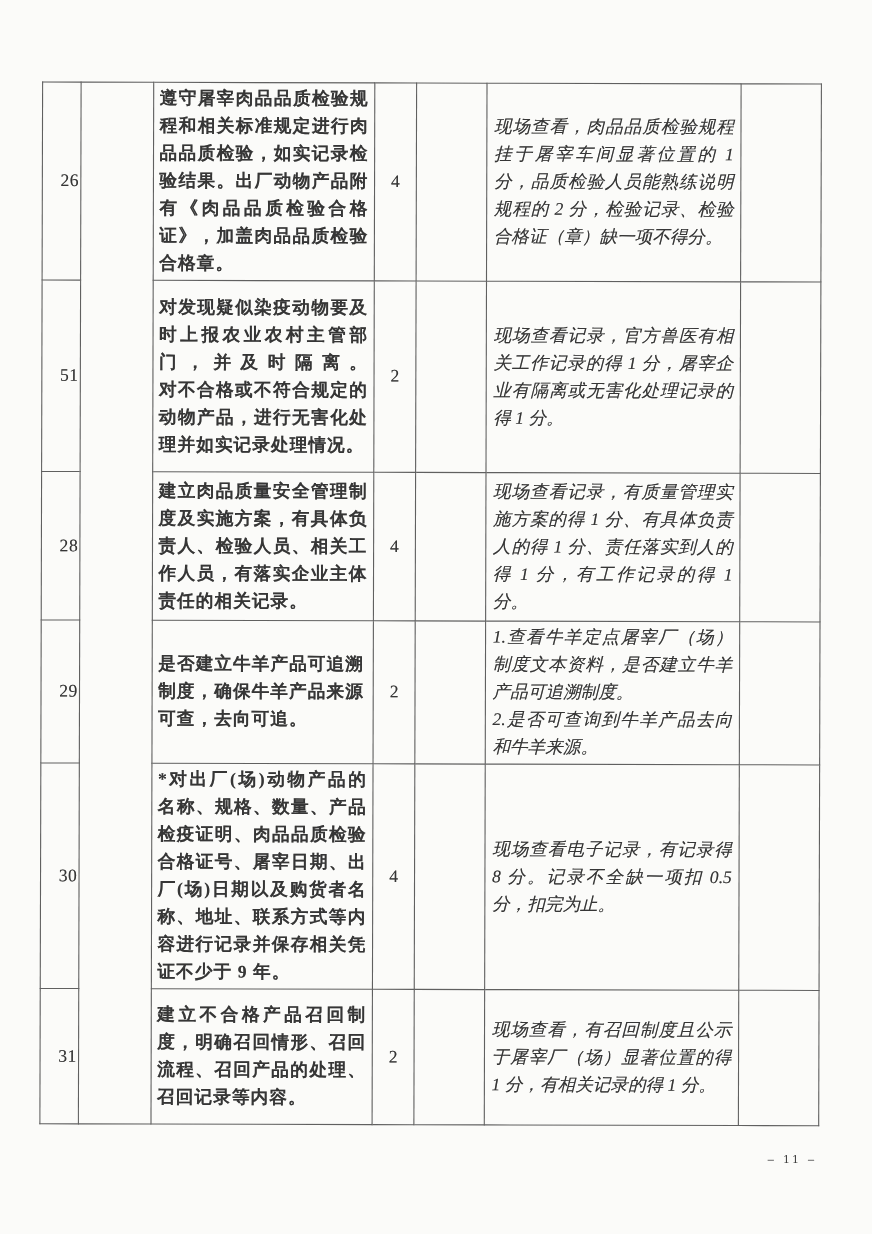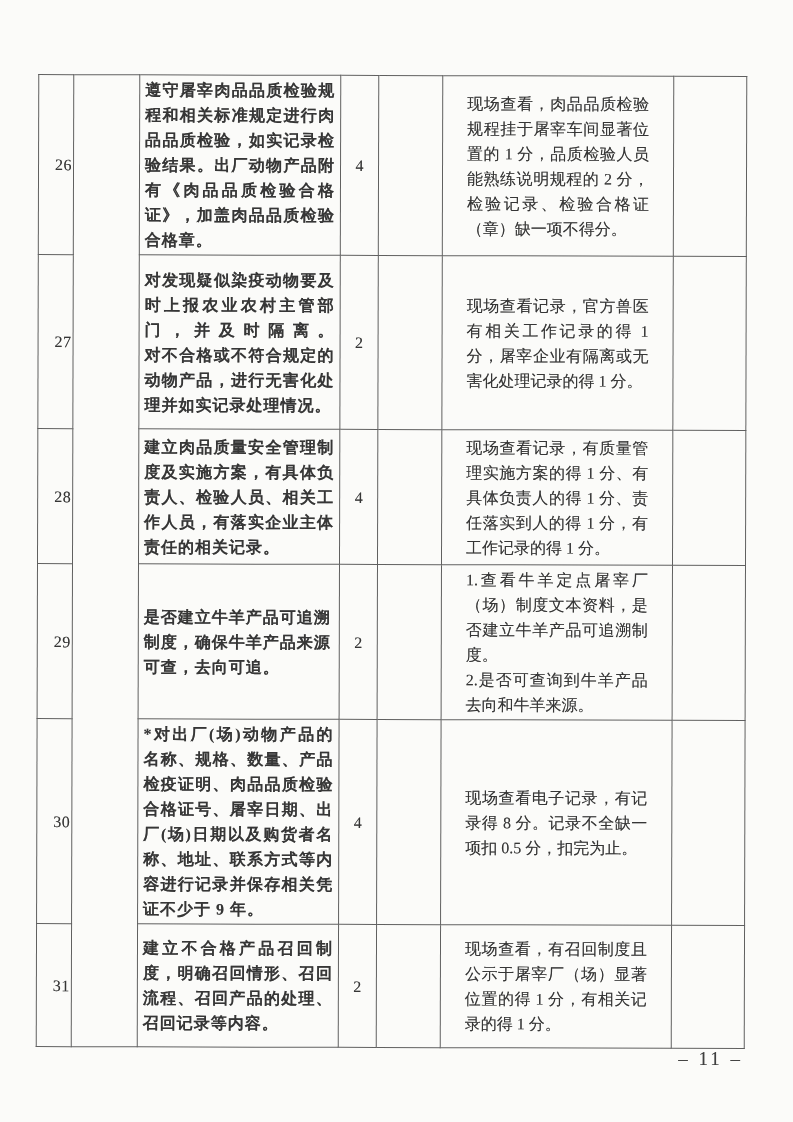--- a/index.html
+++ b/index.html
@@ -57,30 +57,31 @@
   }
   td.c-score {
     text-align: center;
     font-size: 17px;
   }
   td.c-blank {
     
   }
   td.c-method {
     text-align: justify;
-    padding: 2px 24px;
+    padding: 2px 6px;
     letter-spacing: 0px;
     line-height: 24px;
     white-space: pre-wrap;
+    font-style: italic;
   }
   .page-number {
     position: absolute;
     right: 50px;
     top: 1048px;
-    font-size: 19px;
+    font-size: 11px;
     letter-spacing: 3px;
     color: #3f3f3f;
     text-shadow: 0 0 0.4px rgba(40,40,40,0.4);
   }
 </style>
 </head>
 <body>
 
 <div class="page">
 
@@ -98,21 +99,21 @@
       <tr style="height:157px">
         <td class="c-no">26</td>
         <td class="c-cat" rowspan="6"></td>
         <td class="c-criteria">遵守屠宰肉品品质检验规程和相关标准规定进行肉品品质检验，如实记录检验结果。出厂动物产品附有《肉品品质检验合格证》，加盖肉品品质检验合格章。</td>
         <td class="c-score">4</td>
         <td class="c-blank"></td>
         <td class="c-method">现场查看，肉品品质检验规程挂于屠宰车间显著位置的 1 分，品质检验人员能熟练说明规程的 2 分，检验记录、检验合格证（章）缺一项不得分。</td>
         <td class="c-blank"></td>
       </tr>
       <tr style="height:174px">
-        <td class="c-no">27</td>
+        <td class="c-no">51</td>
         <td class="c-criteria">对发现疑似染疫动物要及时上报农业农村主管部门，并及时隔离。　　　　对不合格或不符合规定的动物产品，进行无害化处理并如实记录处理情况。</td>
         <td class="c-score">2</td>
         <td class="c-blank"></td>
         <td class="c-method">现场查看记录，官方兽医有相关工作记录的得 1 分，屠宰企业有隔离或无害化处理记录的得 1 分。</td>
         <td class="c-blank"></td>
       </tr>
       <tr style="height:135px">
         <td class="c-no">28</td>
         <td class="c-criteria">建立肉品质量安全管理制度及实施方案，有具体负责人、检验人员、相关工作人员，有落实企业主体责任的相关记录。</td>
         <td class="c-score">4</td>

